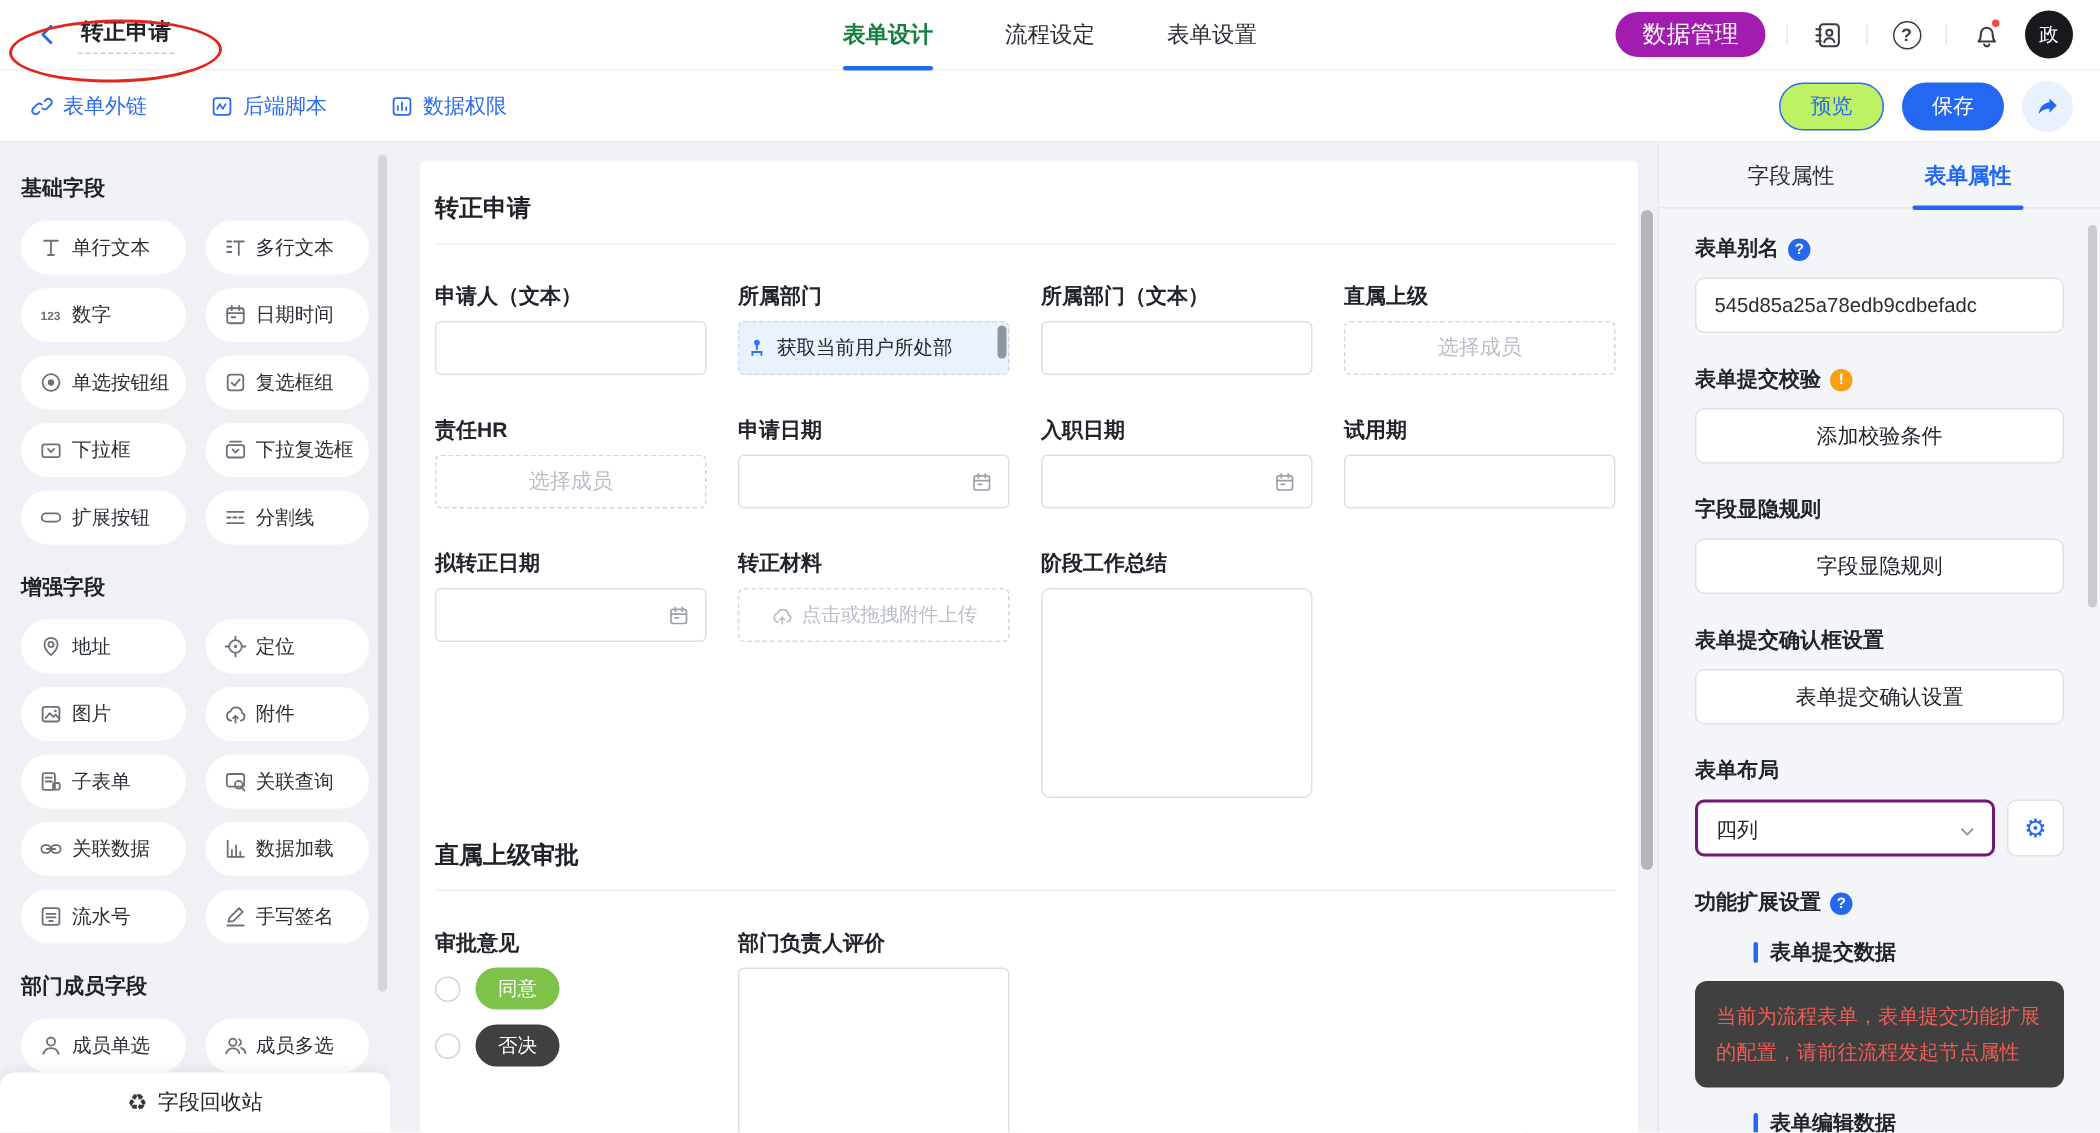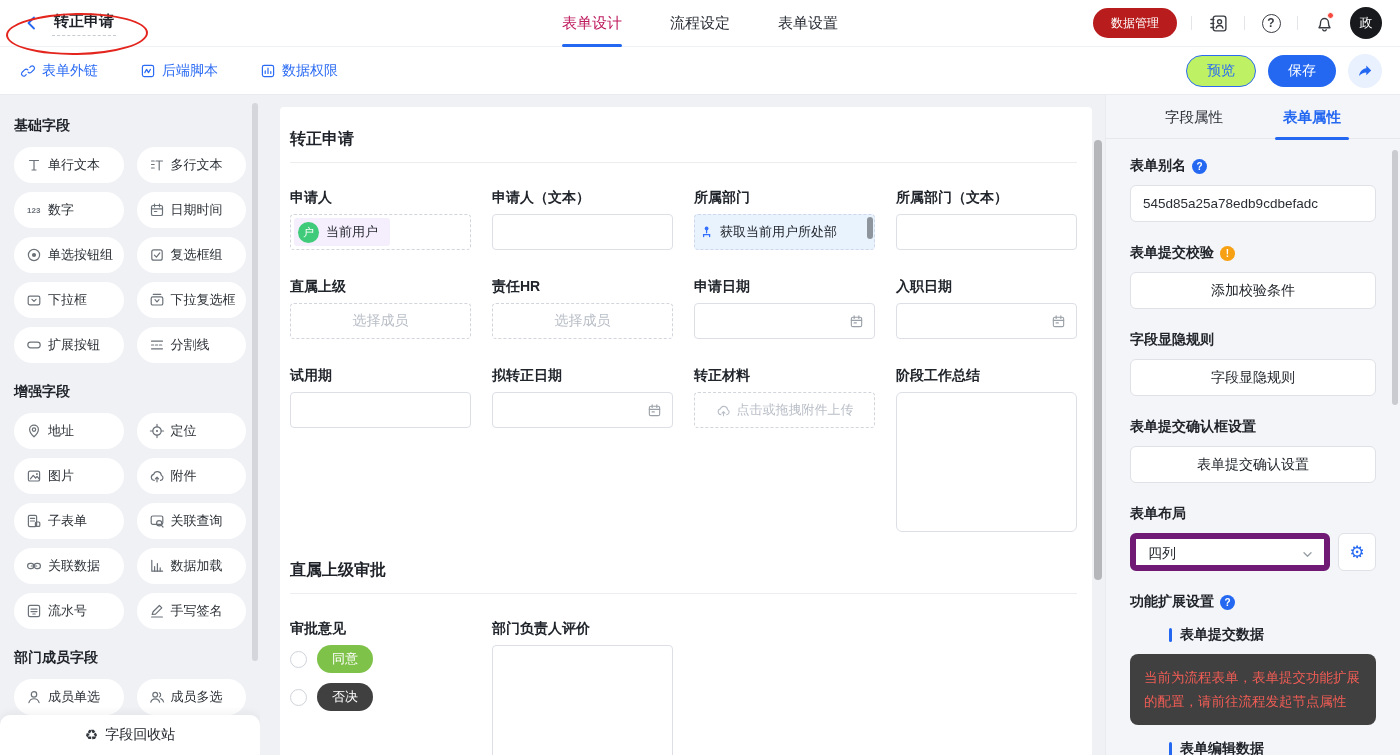--- a/index.html
+++ b/index.html
@@ -7,24 +7,24 @@
     font-family:"Liberation Sans","DejaVu Sans",sans-serif; background:#fff; color:#21252b; }
   .app { width:1400px; height:755px; display:flex; flex-direction:column; }
 
   
   .hdr { height:47px; background:#fff; border-bottom:1px solid #f0f1f4; display:flex; align-items:center; position:relative; flex:0 0 auto; }
   .hdr-left { display:flex; align-items:center; gap:8px; padding-left:20px; position:relative; }
   .hdr-title { font-size:15px; font-weight:700; color:#1f2329; border-bottom:1px dashed #c7cbd2; padding:2px 2px 4px; }
   .ellipse { position:absolute; left:6px; top:3px; width:142px; height:42px; border:2.5px solid #e3251d; border-radius:50%; transform:rotate(-1deg); pointer-events:none; z-index:6; }
   .hdr-tabs { position:absolute; left:50%; transform:translateX(-50%); top:0; height:47px; display:flex; gap:48px; }
   .hdr-tab { height:47px; display:flex; align-items:center; font-size:15px; color:#2a2e36; cursor:pointer; position:relative; }
-  .hdr-tab.active { color:#be185d; font-weight:400; }
+  .hdr-tab.active { color:#15803d; font-weight:700; }
   .hdr-tab.active::after { content:""; position:absolute; left:0; right:0; bottom:0; height:3px; background:#2468f2; border-radius:2px; }
   .hdr-right { margin-left:auto; display:flex; align-items:center; gap:14px; padding-right:18px; }
-  .btn-green { background:#b91c1c; color:#fff; font-size:12px; border:none; height:30px; padding:0 18px; border-radius:15px; cursor:pointer; }
+  .btn-green { background:#a21caf; color:#fff; font-size:16px; border:none; height:30px; padding:0 18px; border-radius:15px; cursor:pointer; }
   .vdiv { width:1px; height:14px; background:#e3e5e9; }
   .hicon { display:flex; align-items:center; justify-content:center; width:24px; height:24px; cursor:pointer; position:relative; color:#383c42; }
   .qcirc { width:19px; height:19px; border:1.5px solid #383c42; border-radius:50%; display:flex; align-items:center; justify-content:center; font-size:12px; font-weight:700; }
   .qcirc::after { content:"?"; }
   .bell-dot { position:absolute; top:1px; right:2px; width:7px; height:7px; background:#f5483f; border-radius:50%; border:1px solid #fff; }
   .avatar { width:32px; height:32px; border-radius:50%; background:#17191c; color:#fff; font-size:13px; display:flex; align-items:center; justify-content:center; cursor:pointer; }
 
   
   .subbar { height:48px; background:#fff; border-bottom:1px solid #e9ebef; display:flex; align-items:center; padding:0 18px 0 20px; flex:0 0 auto; }
   .sublinks { display:flex; gap:42px; }
@@ -86,21 +86,21 @@
   .pcontent { padding:14px 24px 0; }
   .plabel { display:flex; align-items:center; gap:6px; font-size:14px; font-weight:700; color:#21252b; margin-top:22px; }
   .plabel:first-child { margin-top:4px; }
   .qblue { width:15px; height:15px; border-radius:50%; background:#2468f2; color:#fff; font-size:10px; font-weight:700; display:inline-flex; align-items:center; justify-content:center; }
   .qblue::after { content:"?"; }
   .eorange { width:15px; height:15px; border-radius:50%; background:#f7a014; color:#fff; font-size:10px; font-weight:700; display:inline-flex; align-items:center; justify-content:center; }
   .eorange::after { content:"!"; }
   .pinput { margin-top:10px; width:100%; height:37px; border:1px solid #dfe1e6; border-radius:6px; background:#fff; font-size:13.5px; color:#2a2e34; padding:0 12px; font-family:"Liberation Sans","DejaVu Sans",sans-serif; }
   .pbtn { margin-top:10px; width:100%; height:37px; border:1px solid #dfe1e6; border-radius:6px; background:#fff; font-size:14px; color:#21252b; cursor:pointer; }
   .layout-row { margin-top:10px; display:flex; gap:8px; }
-  .pselect { flex:1 1 auto; height:38px; border:6px solid #701a75; border-radius:6px; background:#fff; display:flex; align-items:center; justify-content:space-between; padding:4px 10px 0 12px; font-size:14px; cursor:pointer;gap:32px; }
+  .pselect { flex:1 1 auto; height:38px; border:2px solid #701a75; border-radius:6px; background:#fff; display:flex; align-items:center; justify-content:space-between; padding:4px 10px 0 12px; font-size:14px; cursor:pointer;gap:32px; }
   .gear-btn { width:38px; height:38px; border:1px solid #dfe1e6; border-radius:6px; background:#fff; display:flex; align-items:center; justify-content:center; cursor:pointer; }
   .gear-glyph { font-size:17px; color:#2468f2; line-height:1; }
   .sub-head { display:flex; align-items:center; gap:8px; font-size:14px; font-weight:700; color:#21252b; margin-top:15px;margin-left:39px; }
   .sub-bar { width:3px; height:14px; background:#2468f2; border-radius:1.5px; }
   .wcard { margin-top:10px; background:#404040; border-radius:8px; padding:12px 14px; }
   .warn-text { color:#f05c55; font-size:13.5px; line-height:1.75; }
   .panel-sb { position:absolute; right:2px; top:55px; width:6px; height:255px; background:#c9cbd0; border-radius:3px; }
 </style>
 </head>
 <body>
@@ -411,29 +411,20 @@
       <div class="side-sb"></div>
     </aside>
 
     <main class="canvas">
       <div class="card">
         <div class="form-title">转正申请</div>
 
         <div class="fgrid">
 
           <div>
-            <span class="lbl">申请人</span>
-            <div class="ctl dashed user">
-              <span class="user-tag">
-                <span class="uavatar">户</span>
-                <span>当前用户</span>
-              </span>
-            </div>
-          </div>
-          <div>
             <span class="lbl">申请人（文本）</span>
             <div class="ctl solid"></div>
           </div>
           <div>
             <span class="lbl">所属部门</span>
             <div class="ctl dept">
               <svg width="14" height="14" viewBox="0 0 14 14">
                   <circle cx="5.6" cy="3.4" r="1.9" fill="#3370ff"></circle>
                   <path d="M5.6 5.4v2.4M2.6 11.6V9.6h6v2" stroke="#3370ff" stroke-width="1.3" fill="none" stroke-linecap="round"></path>
                 </svg>

